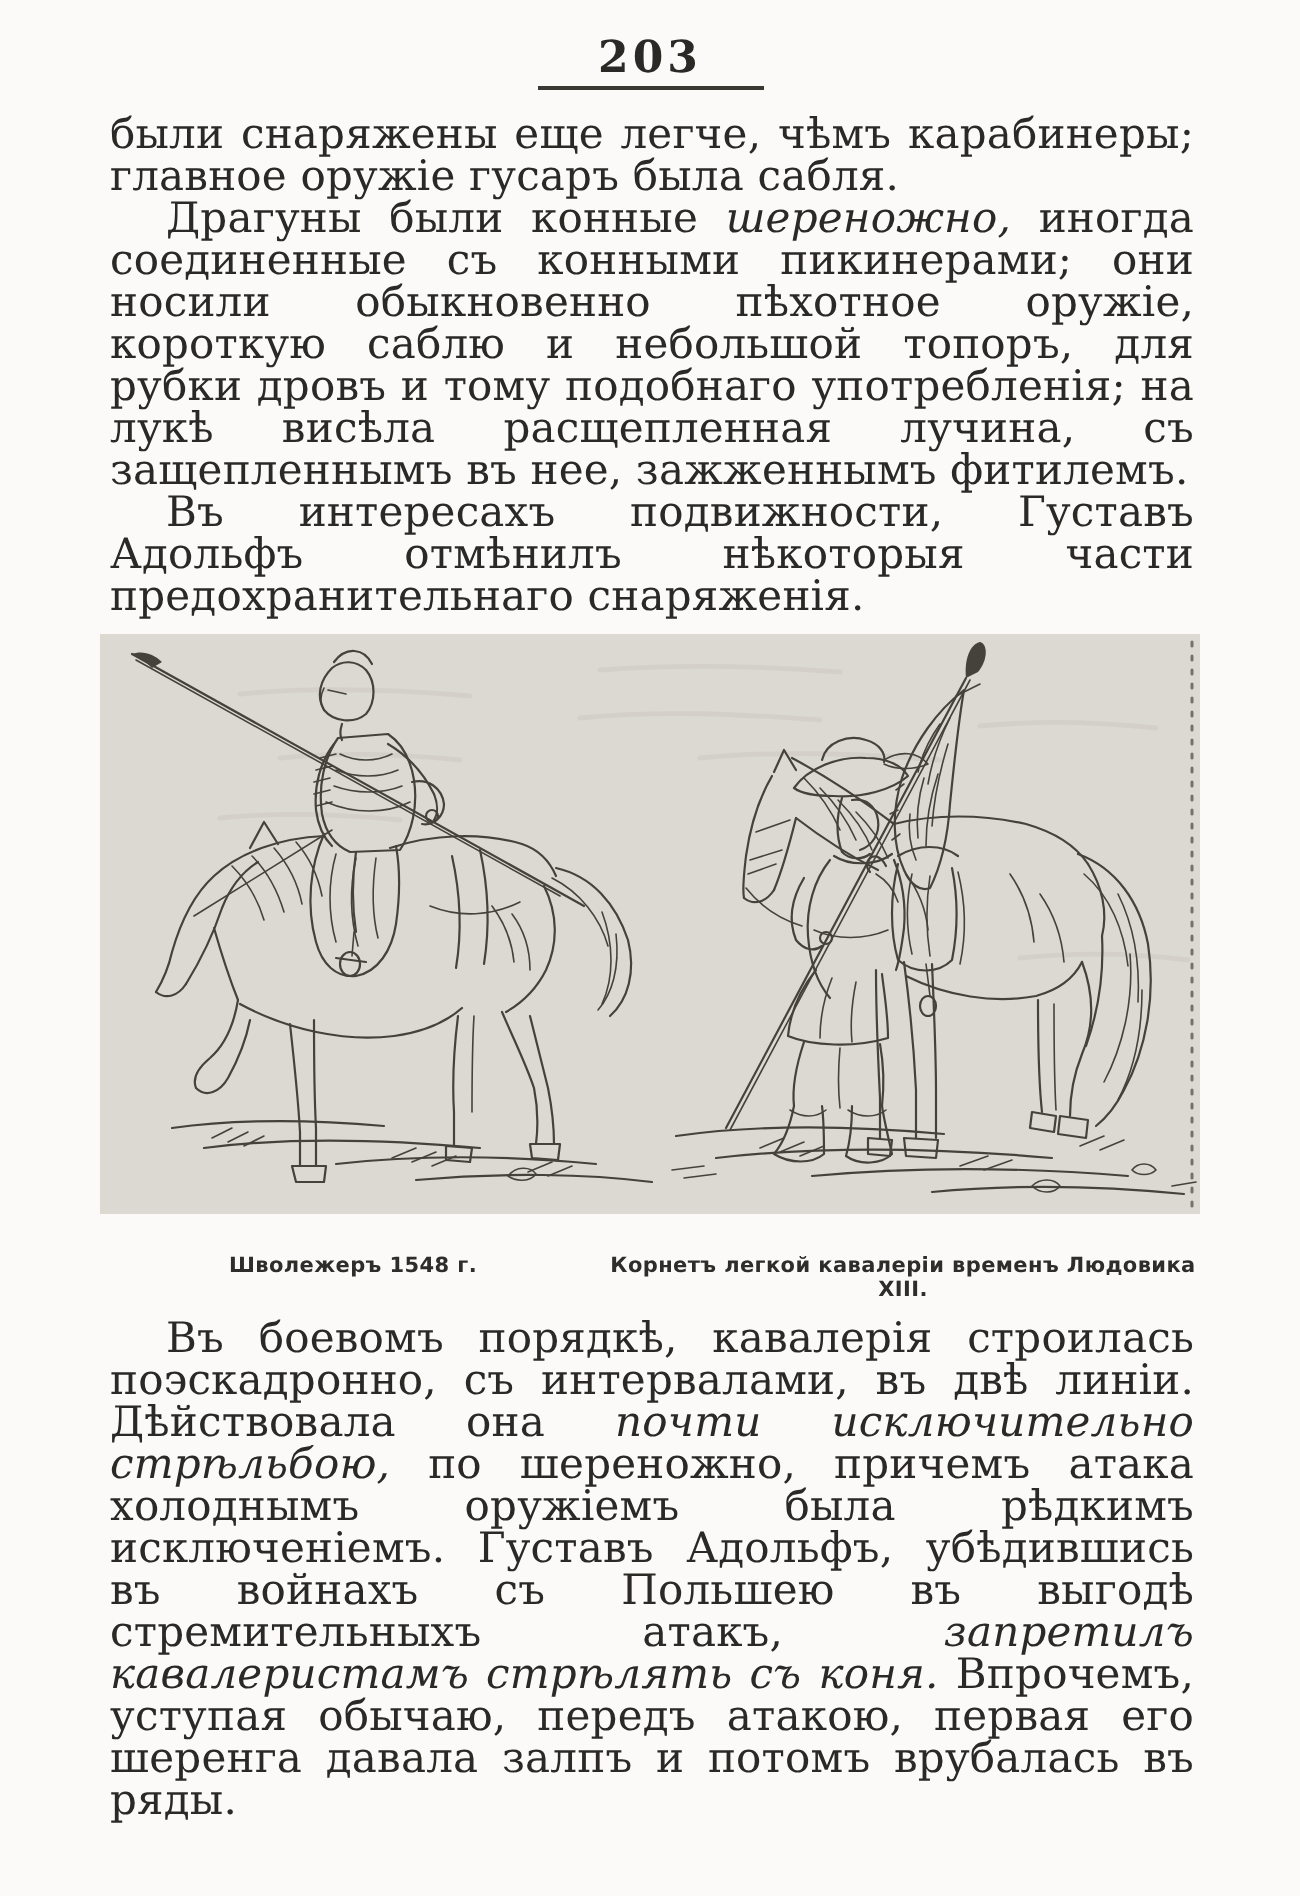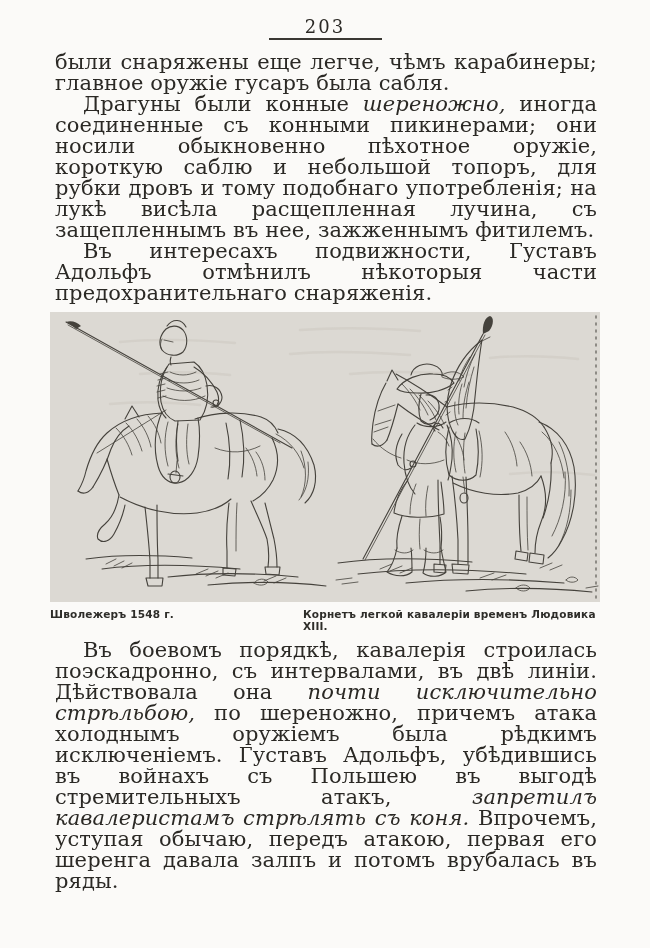--- a/index.html
+++ b/index.html
@@ -2,21 +2,21 @@
 <html><head>
 <meta charset="utf-8">
 <style>
   html,body{margin:0;padding:0;background:#ffffff;}
   .page{
     width:650px;height:948px;background:#fbfaf8;
     font-family:"DejaVu Serif",serif;color:#2b2925;
     position:relative;overflow:hidden;
   }
   .pagenum-wrap{padding-top:16px;text-align:center;}
-  .pagenum{font-size:18px;font-weight:normal;letter-spacing:2px;display:inline-block;}
+  .pagenum{font-size:22px;font-weight:bold;letter-spacing:2px;display:inline-block;}
   .pagenum-rule{width:113px;height:2px;background:#3a3833;margin:1px auto 0;}
   .bodytext{
     margin:12px 53px 0 55px;
     font-size:21px;line-height:21px;text-align:justify;
     letter-spacing:0.1px;
   }
   .para{margin:0;text-indent:28px;}
   .para.noindent{text-indent:0;}
   .it{font-style:italic;}
   .figure-strip{
@@ -30,21 +30,21 @@
   }
   .engraving .thin{stroke-width:0.8;}
   .engraving .fillshape{fill:#45423c;stroke:none;}
   .engraving .ghost{stroke:#ccc8c0;stroke-width:2.4;opacity:0.5;}
   .engraving .crease{stroke:#5a5852;stroke-width:1.5;stroke-dasharray:2,5;opacity:0.8;}
   .captions{
     margin:6px 0 0 50px;width:550px;display:flex;
     font-family:"DejaVu Sans",sans-serif;font-size:10.5px;font-weight:bold;
     color:#2e2d29;letter-spacing:0.2px;
   }
-  .cap{text-align:left;}
+  .cap{text-align:center;margin-top:14px;}
   .cap-left{width:46%;}
   .cap-right{width:54%;}
   .bodytext.lower{margin-top:8px;}
 </style>
 </head>
 <body>
 
 <div class="page">
 
   <div class="pagenum-wrap">

